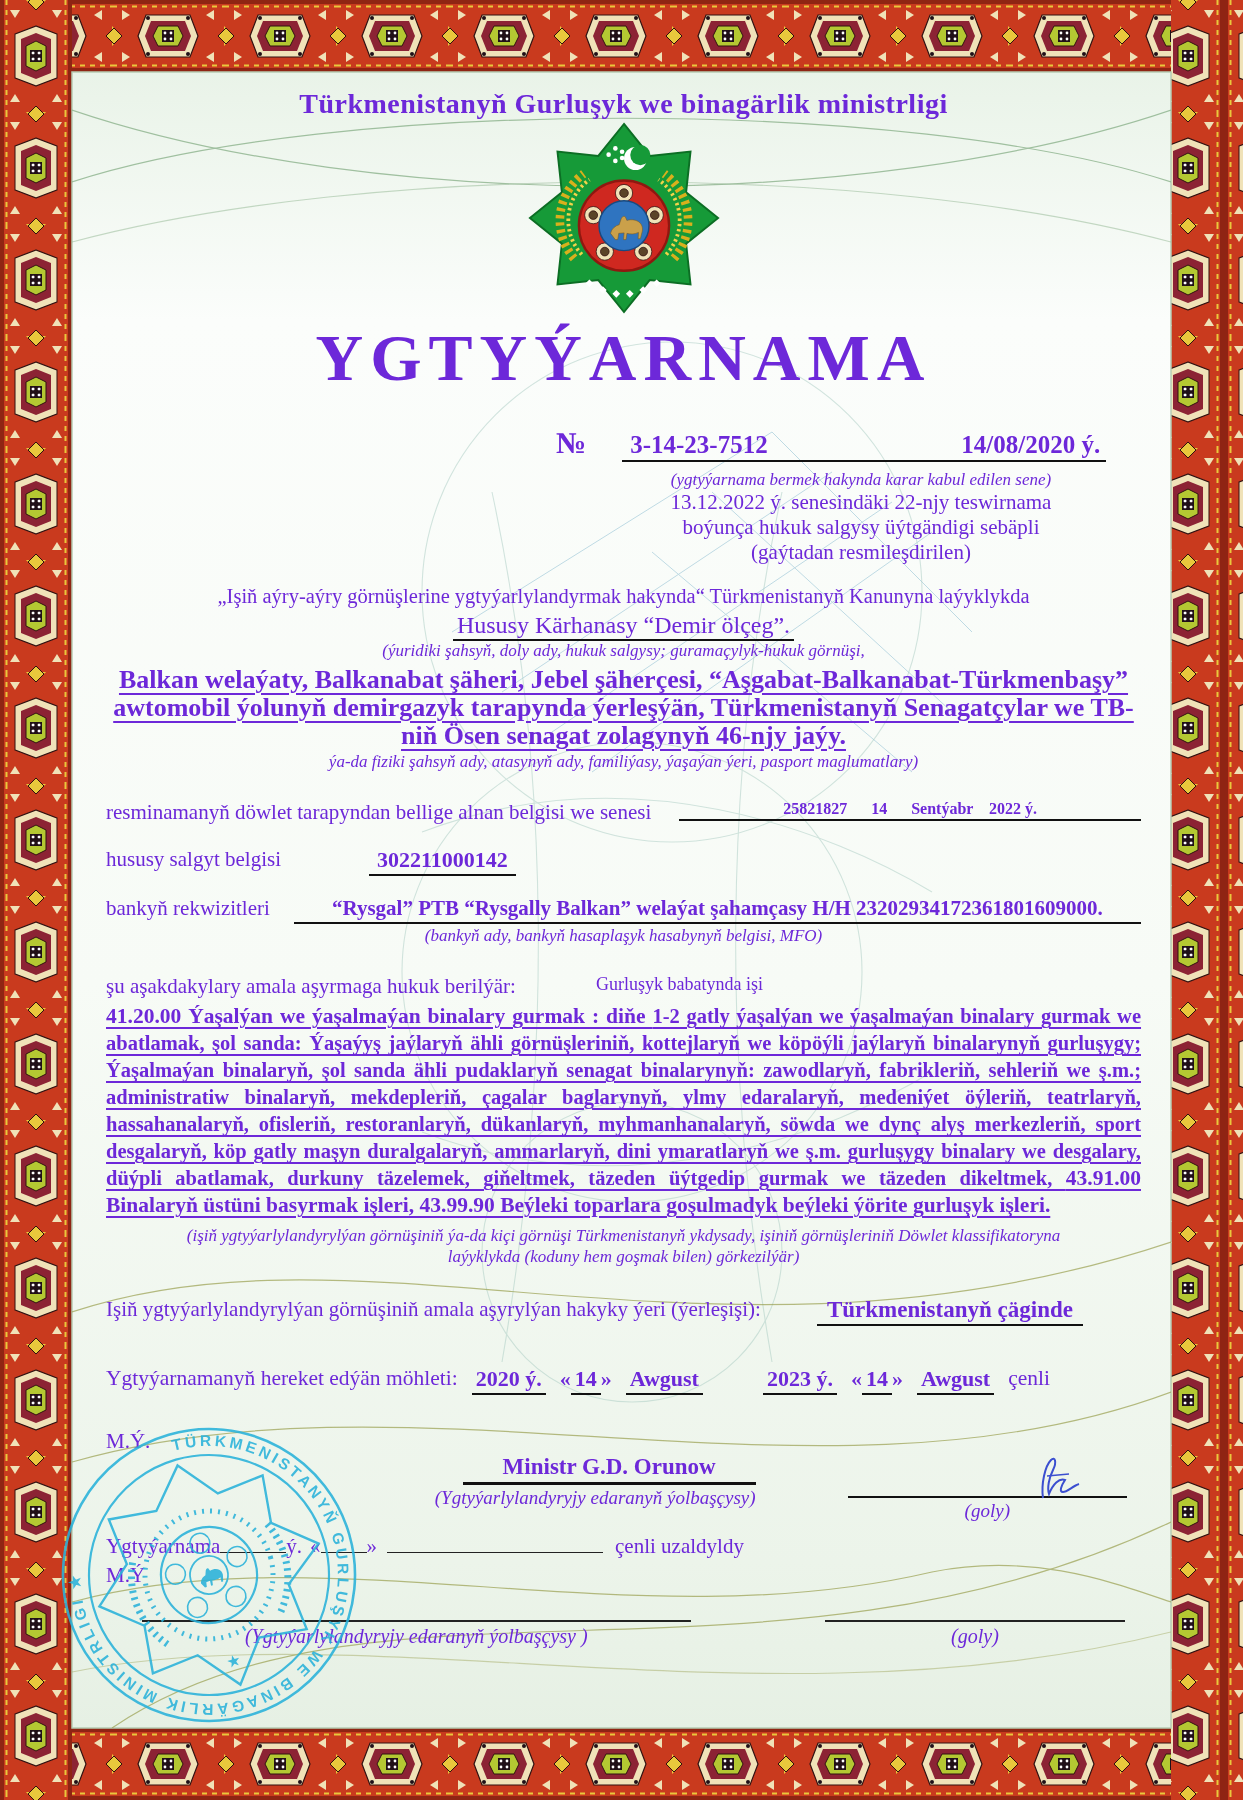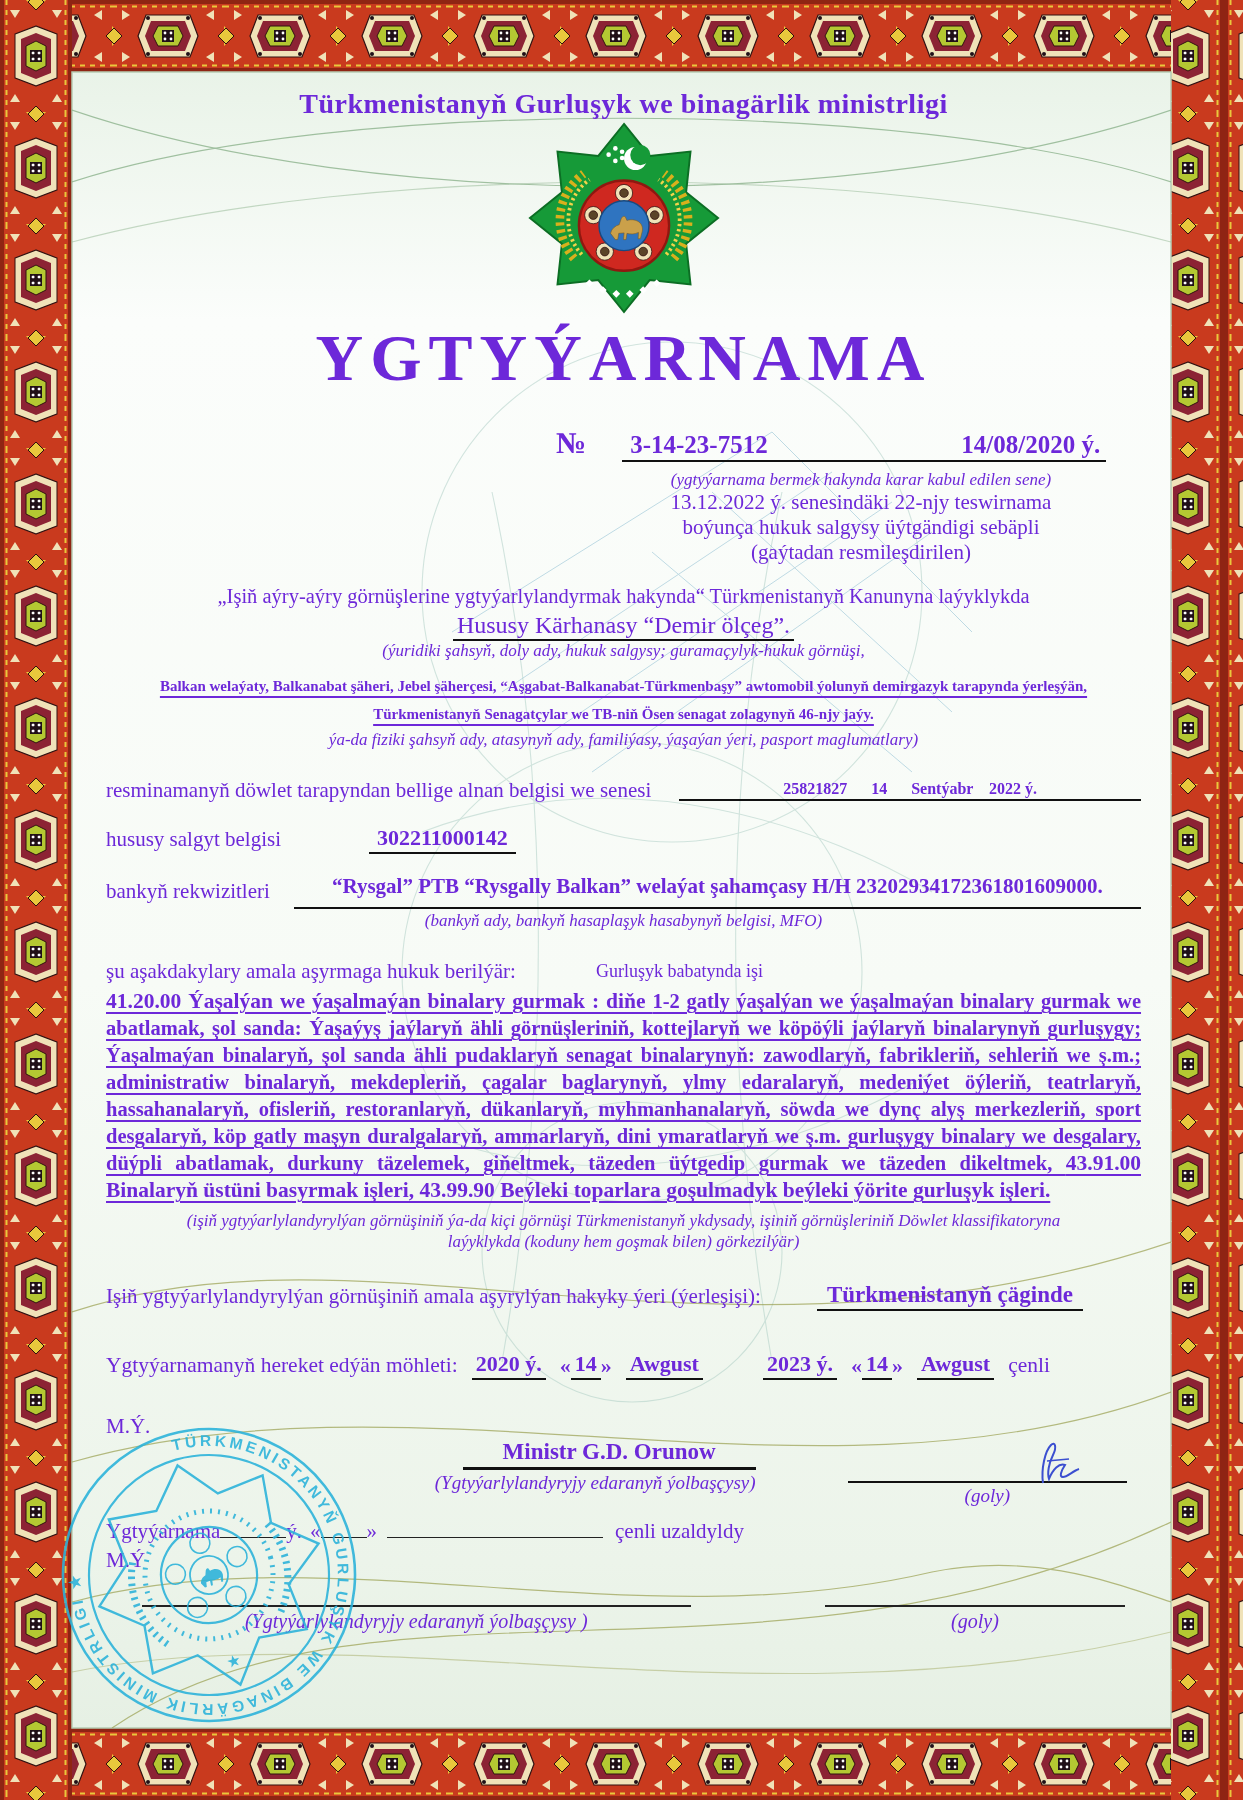--- a/index.html
+++ b/index.html
@@ -6,44 +6,44 @@
   .page{position:relative;width:1243px;height:1800px;margin:0 auto;background:#fff;
         font-family:"Liberation Serif",serif;color:#6d28d9;overflow:hidden;}
   .border-svg{position:absolute;inset:0;z-index:1;}
   .inner{position:absolute;inset:72px;z-index:0;
          background:linear-gradient(180deg,#e9f3e8,#fbfdfb 15%,#f7fbf6 55%,#ecf4ea 90%,#e6f0e4);}
   .gu{position:absolute;inset:72px;z-index:1;pointer-events:none;}
   .content{position:absolute;inset:72px;padding:8px 30px 0 34px;z-index:2;}
   .c{text-align:center}
   .i{font-style:italic}
   .pre{white-space:pre-wrap}
-  .row{display:flex;align-items:center}
+  .row{display:flex;align-items:flex-start}
   .ministry{font-size:28px;font-weight:bold;margin-top:8px;letter-spacing:.5px}
   .emblem-wrap{text-align:center;margin-top:2px;height:192px}
   .title{font-size:66px;font-weight:bold;letter-spacing:7px;margin-top:6px}
   .no-row{margin-top:30px;display:flex;align-items:baseline}
   .no-sym{font-size:30px;font-weight:bold;margin-left:450px}
   .no-line{display:flex;justify-content:space-between;width:470px;margin-left:36px;
            border-bottom:2.5px solid #111;font-size:25px;font-weight:bold;padding:0 6px 1px 8px}
   .reissue{width:540px;margin:8px 10px 0 auto;text-align:center}
   .reissue .cap{font-size:17px}
   .reissue .ln{font-size:21px;line-height:25px}
   .law{font-size:20.5px;margin-top:20px}
   .company{font-size:24px;margin-top:4px}
   .company span{border-bottom:2.5px solid #111;padding:0 4px 1px}
   .cap{font-size:17px;font-style:italic;text-align:center;margin-top:2px}
-  .address{font-size:15px;font-weight:bold;line-height:28px;margin-top:11px;
+  .address{font-size:26px;font-weight:bold;line-height:28px;margin-top:5px;
            text-decoration:underline;text-decoration-thickness:2px;text-underline-offset:5px}
   .lbl{font-size:21px}
   .reg-row{margin-top:28px}
   .reg-val{flex:1;text-align:center;font-size:16px;font-weight:bold;border-bottom:2px solid #111;margin-left:28px;padding-bottom:1px}
   .tax-row{margin-top:22px}
   .tax-val{font-size:22px;font-weight:bold;border-bottom:2px solid #111;margin-left:88px;padding:0 8px 1px}
   .bank-row{margin-top:20px}
-  .bank-val{flex:1;text-align:center;font-size:21px;font-weight:bold;border-bottom:2px solid #111;margin-left:24px;padding-bottom:8px}
+  .bank-val{flex:1;text-align:center;font-size:21px;font-weight:bold;border-bottom:2px solid #111;margin-left:24px;padding-bottom:1px}
   .intro-row{margin-top:28px}
   .category{font-size:18px;font-weight:normal;margin-left:80px}
   .body-par{margin-top:4px;font-size:20.5px;font-weight:bold;line-height:27px;text-align:justify;
             text-decoration:underline;text-decoration-thickness:1.6px;text-underline-offset:4px}
   .body-par .heavy{font-size:21.5px}
   .cap2{font-size:17px;font-style:italic;text-align:center;line-height:21px}
   .loc-row{margin-top:30px}
   .loc-val{font-size:23px;font-weight:bold;border-bottom:2.5px solid #111;margin-left:56px;padding:0 10px 1px}
   .val-row{margin-top:40px;font-size:21.5px}
   .val-row .p{font-weight:bold;font-size:22px}

